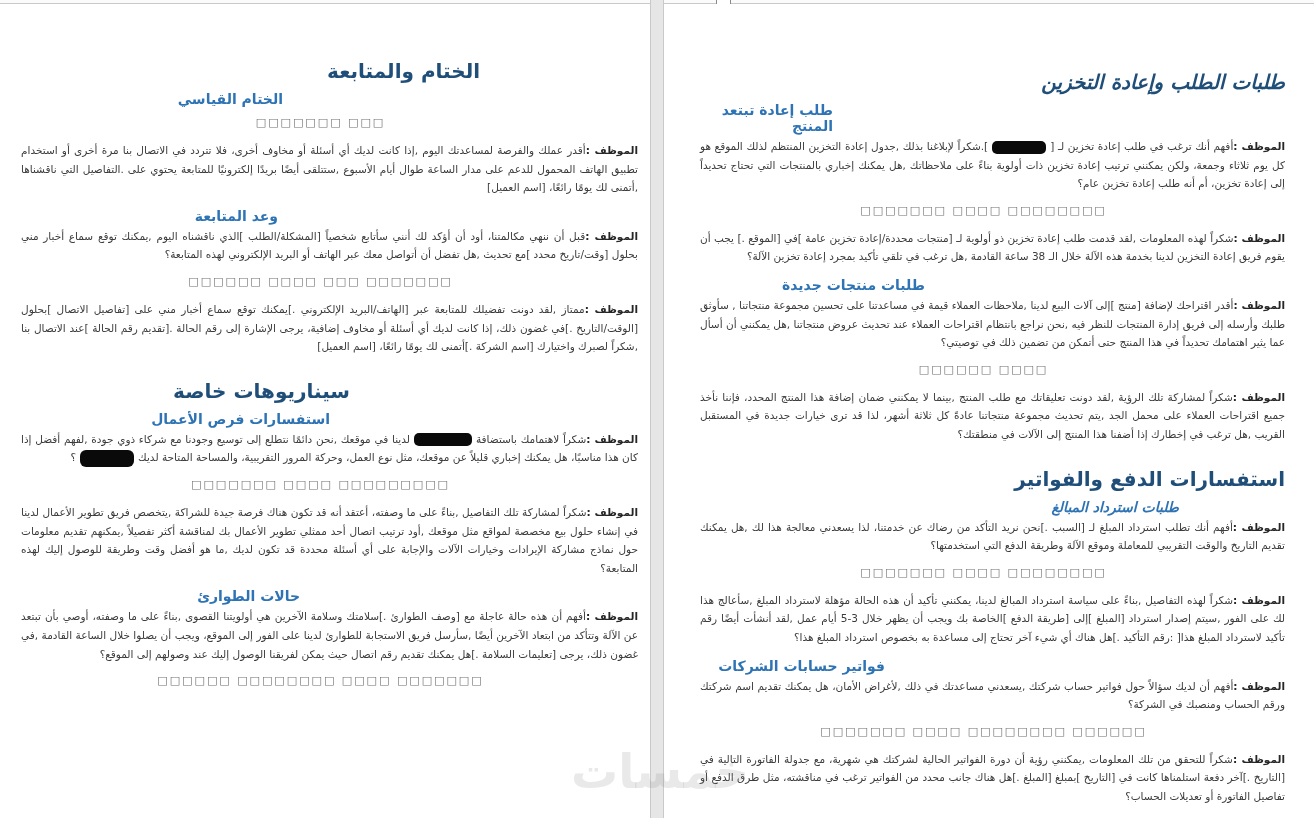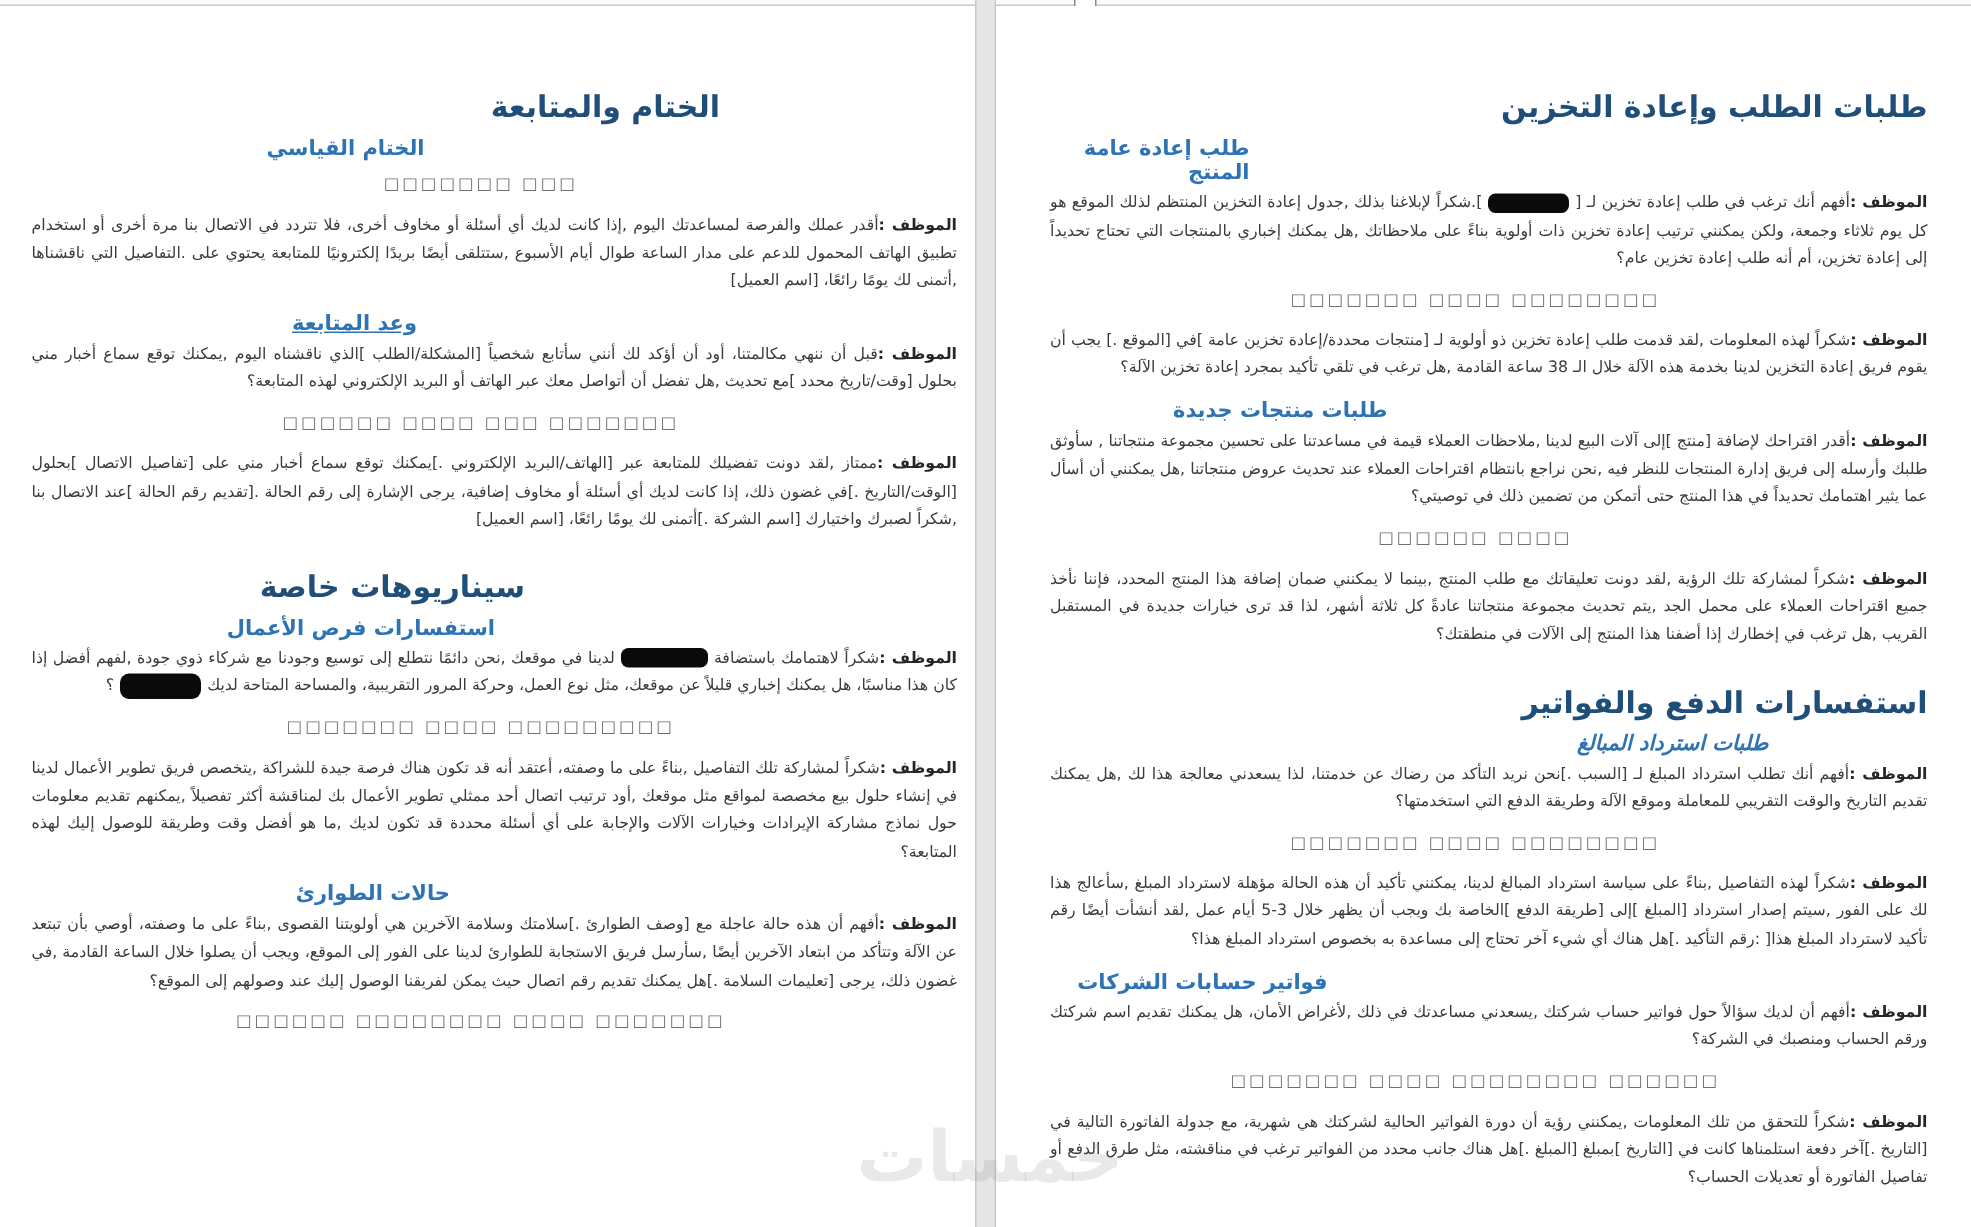--- a/index.html
+++ b/index.html
@@ -54,21 +54,21 @@
 
 <div class="page page-left">
   <h1 class="doc-h1" style="margin-right:158px;margin-top:0;">الختام والمتابعة</h1>
 
   <h2 class="doc-h2" style="margin-right:355px;">الختام القياسي</h2>
 
   <p class="boxes">□□□ □□□□□□□</p>
 
   <p class="para"><b class="lbl">الموظف :</b><span>أقدر عملك والفرصة لمساعدتك اليوم ,إذا كانت لديك أي أسئلة أو مخاوف أخرى، فلا تتردد في الاتصال بنا مرة أخرى أو استخدام تطبيق الهاتف المحمول للدعم على مدار الساعة طوال أيام الأسبوع ,ستتلقى أيضًا بريدًا إلكترونيًا للمتابعة يحتوي على .التفاصيل التي ناقشناها ,أتمنى لك يومًا رائعًا، [اسم العميل]</span></p>
 
-  <h2 class="doc-h2" style="margin-right:360px;text-decoration:underline;">وعد المتابعة</h2>
+  <h2 class="doc-h2" style="margin-right:360px;">وعد المتابعة</h2>
   <p class="para"><b class="lbl">الموظف :</b><span>قبل أن ننهي مكالمتنا، أود أن أؤكد لك أنني سأتابع شخصياً [المشكلة/الطلب ]الذي ناقشناه اليوم ,يمكنك توقع سماع أخبار مني بحلول [وقت/تاريخ محدد ]مع تحديث ,هل تفضل أن أتواصل معك عبر الهاتف أو البريد الإلكتروني لهذه المتابعة؟</span></p>
 
   <p class="boxes">□□□□□□□ □□□ □□□□ □□□□□□</p>
 
   <p class="para"><b class="lbl">الموظف :</b><span>ممتاز ,لقد دونت تفضيلك للمتابعة عبر [الهاتف/البريد الإلكتروني .]يمكنك توقع سماع أخبار مني على [تفاصيل الاتصال ]بحلول [الوقت/التاريخ .]في غضون ذلك، إذا كانت لديك أي أسئلة أو مخاوف إضافية، يرجى الإشارة إلى رقم الحالة .[تقديم رقم الحالة ]عند الاتصال بنا ,شكراً لصبرك واختيارك [اسم الشركة .]أتمنى لك يومًا رائعًا، [اسم العميل]</span></p>
 
   <h1 class="doc-h1" style="margin-right:288px;">سيناريوهات خاصة</h1>
 
   <h2 class="doc-h2" style="margin-right:308px;">استفسارات فرص الأعمال</h2>
   <p class="para"><b class="lbl">الموظف :</b><span>شكراً لاهتمامك باستضافة</span><span class="redact" style="width:58px"></span><span>لدينا في موقعك ,نحن دائمًا نتطلع إلى توسيع وجودنا مع شركاء ذوي جودة ,لفهم أفضل إذا كان هذا مناسبًا، هل يمكنك إخباري قليلاً عن موقعك، مثل نوع العمل، وحركة المرور التقريبية، والمساحة المتاحة لديك</span><span class="redact tall" style="width:54px"></span><span>؟</span></p>
@@ -77,23 +77,23 @@
 
   <p class="para"><b class="lbl">الموظف :</b><span>شكراً لمشاركة تلك التفاصيل ,بناءً على ما وصفته، أعتقد أنه قد تكون هناك فرصة جيدة للشراكة ,يتخصص فريق تطوير الأعمال لدينا في إنشاء حلول بيع مخصصة لمواقع مثل موقعك ,أود ترتيب اتصال أحد ممثلي تطوير الأعمال بك لمناقشة أكثر تفصيلاً ,يمكنهم تقديم معلومات حول نماذج مشاركة الإيرادات وخيارات الآلات والإجابة على أي أسئلة محددة قد تكون لديك ,ما هو أفضل وقت وطريقة للوصول إليك لهذه المتابعة؟</span></p>
 
   <h2 class="doc-h2" style="margin-right:338px;">حالات الطوارئ</h2>
   <p class="para"><b class="lbl">الموظف :</b><span>أفهم أن هذه حالة عاجلة مع [وصف الطوارئ .]سلامتك وسلامة الآخرين هي أولويتنا القصوى ,بناءً على ما وصفته، أوصي بأن تبتعد عن الآلة وتتأكد من ابتعاد الآخرين أيضًا ,سأرسل فريق الاستجابة للطوارئ لدينا على الفور إلى الموقع، ويجب أن يصلوا خلال الساعة القادمة ,في غضون ذلك، يرجى [تعليمات السلامة .]هل يمكنك تقديم رقم اتصال حيث يمكن لفريقنا الوصول إليك عند وصولهم إلى الموقع؟</span></p>
 
   <p class="boxes">□□□□□□□ □□□□ □□□□□□□□ □□□□□□</p>
 </div>
 
 <div class="page page-right">
-  <h1 class="doc-h1" style="margin-top:0;">طلبات الطلب وإعادة التخزين</h1>
+  <h1 class="doc-h1" style="margin-top:11px;font-style:italic;">طلبات الطلب وإعادة التخزين</h1>
 
-  <h2 class="doc-h2" style="margin-right:452px;">طلب إعادة عامة المنتج</h2>
+  <h2 class="doc-h2" style="margin-right:452px;">طلب إعادة تبتعد المنتج</h2>
   <p class="para"><b class="lbl">الموظف :</b><span>أفهم أنك ترغب في طلب إعادة تخزين لـ [</span><span class="redact" style="width:54px"></span><span>].شكراً لإبلاغنا بذلك ,جدول إعادة التخزين المنتظم لذلك الموقع هو كل يوم ثلاثاء وجمعة، ولكن يمكنني ترتيب إعادة تخزين ذات أولوية بناءً على ملاحظاتك ,هل يمكنك إخباري بالمنتجات التي تحتاج تحديداً إلى إعادة تخزين، أم أنه طلب إعادة تخزين عام؟</span></p>
 
   <p class="boxes">□□□□□□□□ □□□□ □□□□□□□</p>
 
   <p class="para"><b class="lbl">الموظف :</b><span>شكراً لهذه المعلومات ,لقد قدمت طلب إعادة تخزين ذو أولوية لـ [منتجات محددة/إعادة تخزين عامة ]في [الموقع .] يجب أن يقوم فريق إعادة التخزين لدينا بخدمة هذه الآلة خلال الـ 38 ساعة القادمة ,هل ترغب في تلقي تأكيد بمجرد إعادة تخزين الآلة؟</span></p>
 
   <h2 class="doc-h2" style="margin-right:360px;">طلبات منتجات جديدة</h2>
   <p class="para"><b class="lbl">الموظف :</b><span>أقدر اقتراحك لإضافة [منتج ]إلى آلات البيع لدينا ,ملاحظات العملاء قيمة في مساعدتنا على تحسين مجموعة منتجاتنا , سأوثق طلبك وأرسله إلى فريق إدارة المنتجات للنظر فيه ,نحن نراجع بانتظام اقتراحات العملاء عند تحديث عروض منتجاتنا ,هل يمكنني أن أسأل عما يثير اهتمامك تحديداً في هذا المنتج حتى أتمكن من تضمين ذلك في توصيتي؟</span></p>
 
   <p class="boxes">□□□□ □□□□□□</p>

